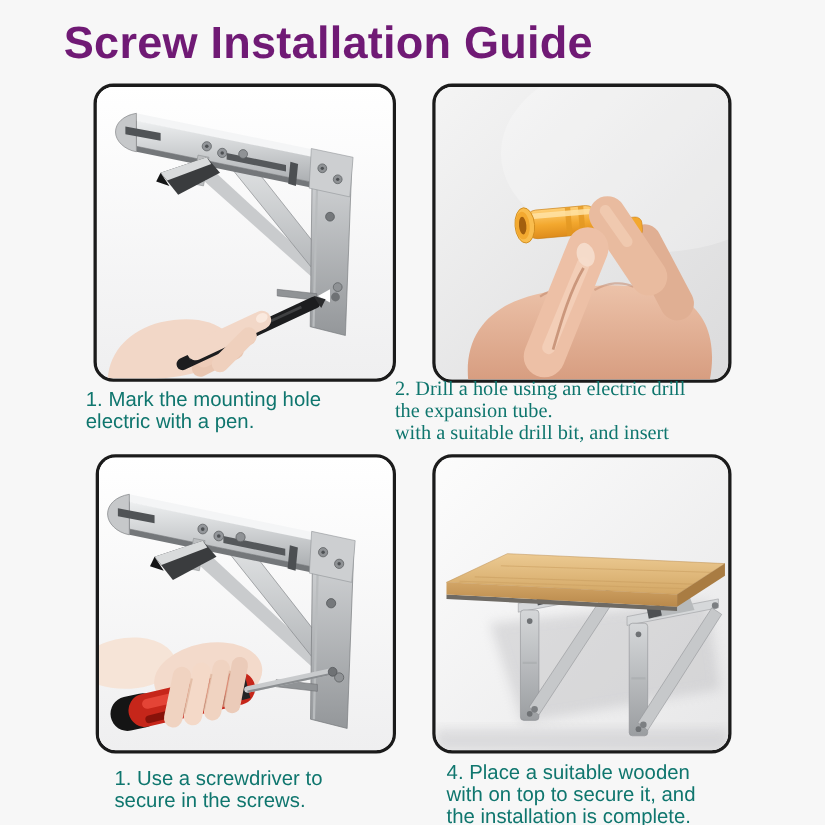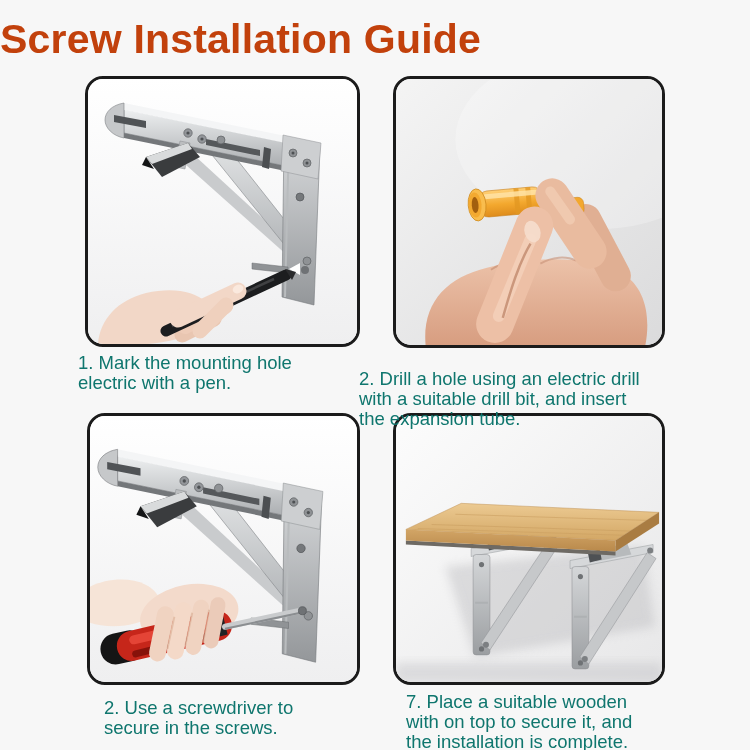--- a/index.html
+++ b/index.html
@@ -1,30 +1,30 @@
 <!DOCTYPE html>
 <html><head>
 <meta charset="utf-8">
 <style>
   html,body{margin:0;padding:0;}
   body{font-family:"Liberation Sans","DejaVu Sans",sans-serif;}
   .page{position:relative;width:750px;height:750px;background:#f7f7f7;overflow:hidden;}
-  .title{position:absolute;top:16px;left:0;width:597px;margin:0;text-align:left;
-         font-size:41px;font-weight:bold;color:#c2410c;letter-spacing:0.2px;}
+  .title{position:absolute;top:16px;left:0;width:597px;margin:0;text-align:center;
+         font-size:41px;font-weight:bold;color:#701a75;letter-spacing:0.2px;}
   .panel{position:absolute;margin:0;background:#ffffff;border:3px solid #1b1b1b;
          border-radius:18px;overflow:hidden;box-sizing:border-box;}
   .panel svg{display:block;width:100%;height:100%;}
   .p1{left:85px;top:76px;width:275px;height:271px;}
   .p2{left:393px;top:76px;width:272px;height:272px;}
   .p3{left:87px;top:413px;width:273px;height:272px;}
   .p4{left:393px;top:413px;width:272px;height:272px;}
   .caption{position:absolute;margin:0;color:#0f766e;font-size:18.5px;line-height:20px;font-weight:500;}
   .caption span{display:block;white-space:nowrap;}
   .c1{left:78px;top:353px;}
-  .c2{left:359px;top:369px;}
+  .c2{left:359px;top:344px;font-family:Liberation Serif, serif;}
   .c3{left:104px;top:698px;}
   .c4{left:406px;top:692px;}
 </style>
 </head>
 <body>
 
 <div class="page">
 
   <h1 class="title">Screw Installation Guide</h1>
 
@@ -277,26 +277,26 @@
       </g>
     </svg>
   </figure>
 
   <p class="caption c1">
     <span>1. Mark the mounting hole</span>
     <span>electric with a pen.</span>
   </p>
   <p class="caption c2">
     <span>2. Drill a hole using an electric drill</span>
+    <span>the expansion tube.</span>
     <span>with a suitable drill bit, and insert</span>
-    <span>the expansion tube.</span>
   </p>
   <p class="caption c3">
-    <span>2. Use a screwdriver to</span>
+    <span>1. Use a screwdriver to</span>
     <span>secure in the screws.</span>
   </p>
   <p class="caption c4">
-    <span>7. Place a suitable wooden</span>
+    <span>4. Place a suitable wooden</span>
     <span>with on top to secure it, and</span>
     <span>the installation is complete.</span>
   </p>
 
 </div>
 
 </body></html>

